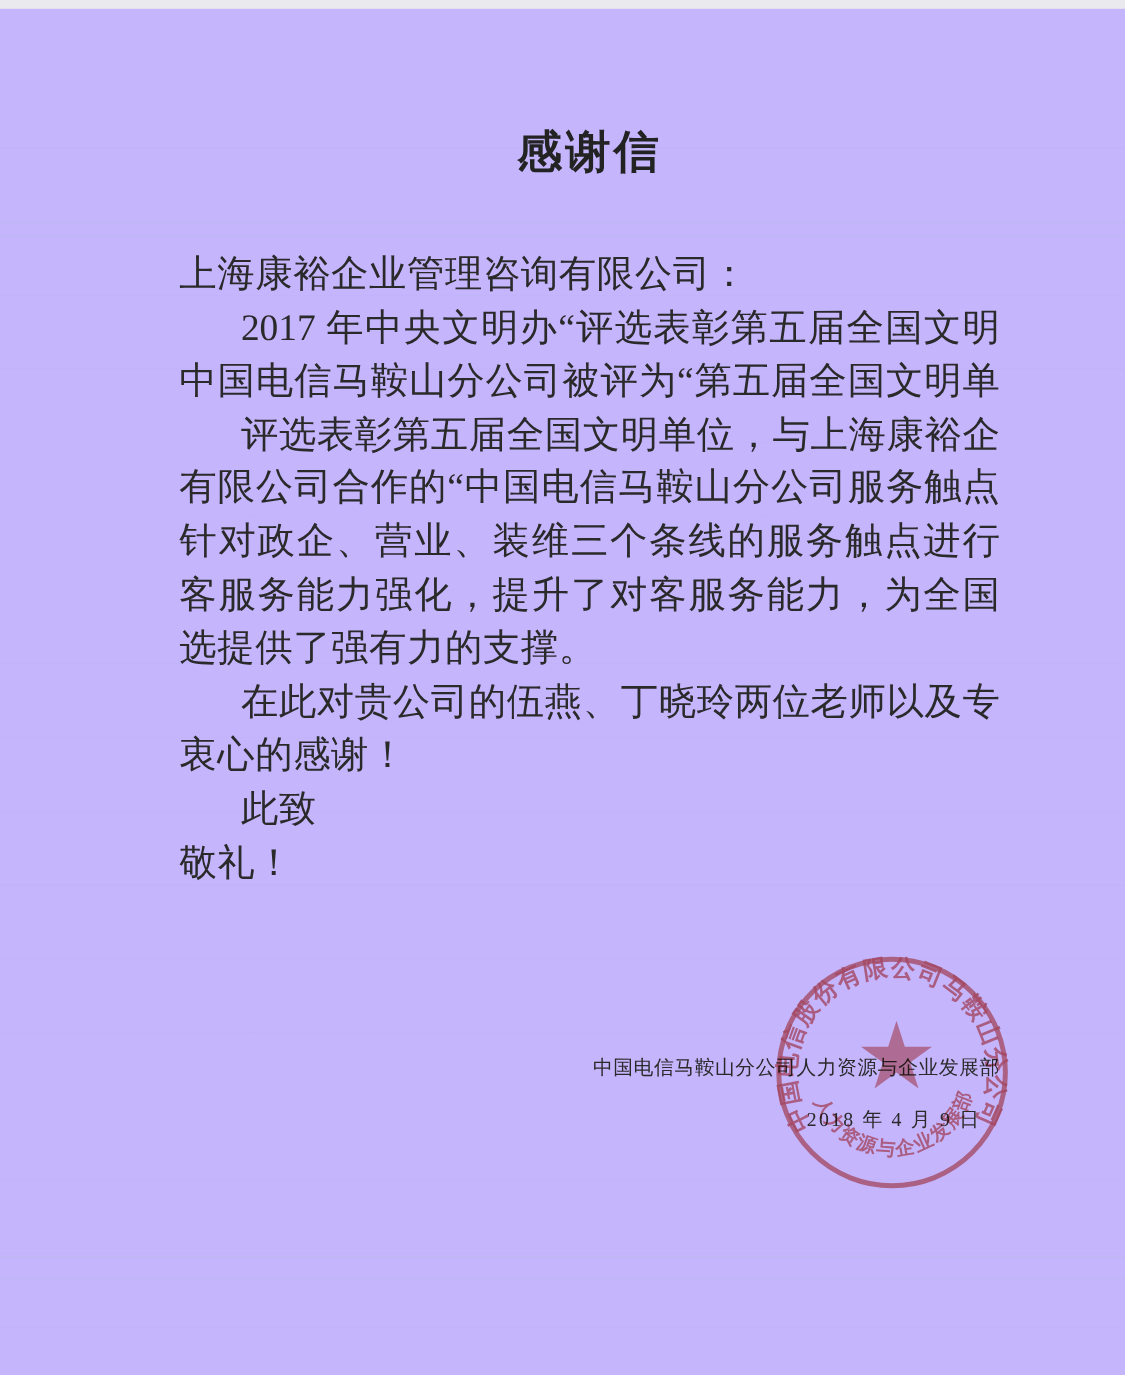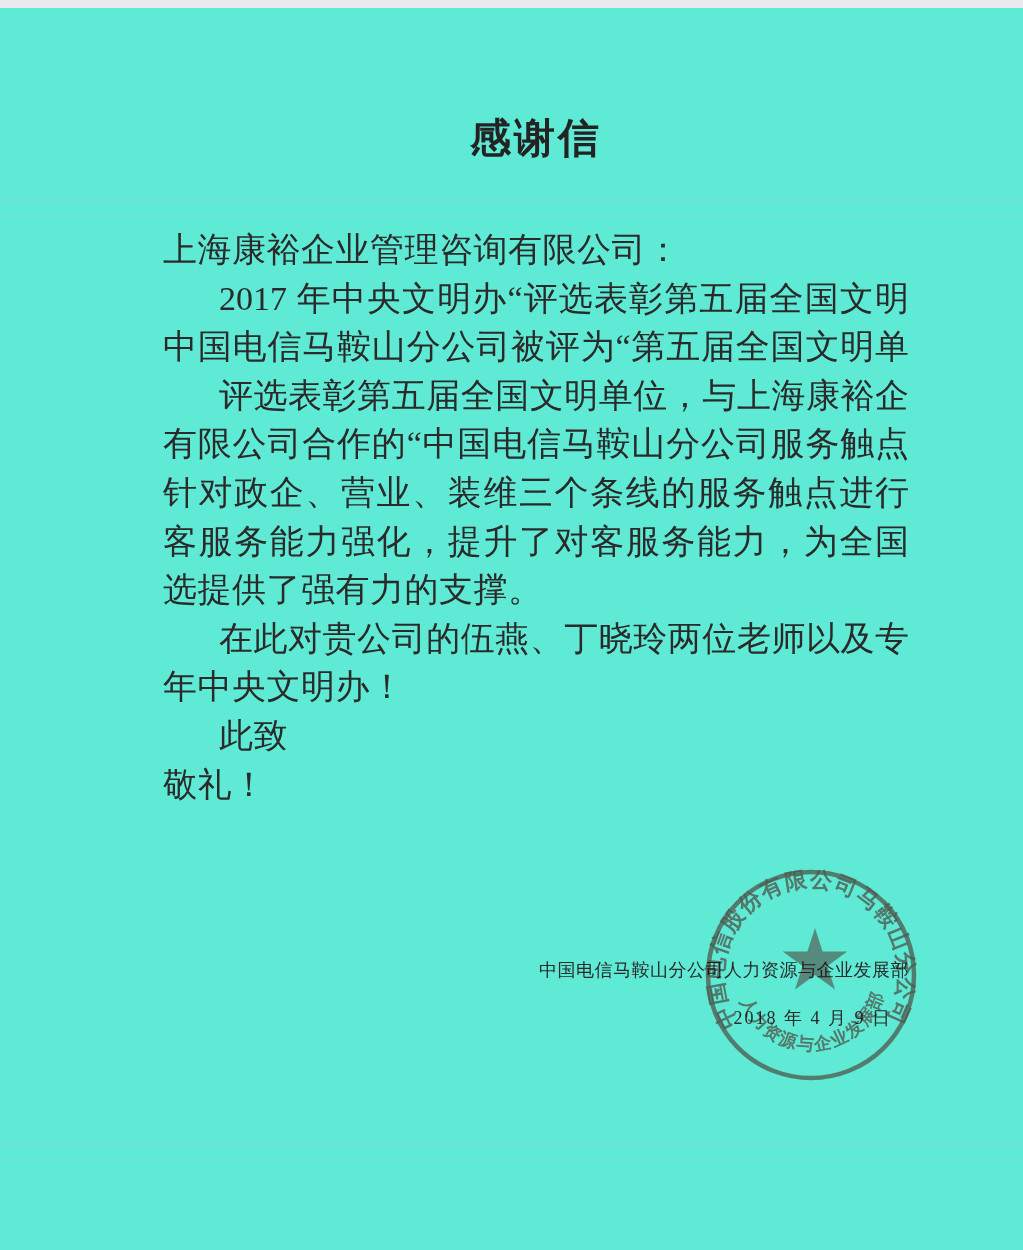--- a/index.html
+++ b/index.html
@@ -1,20 +1,20 @@
 <!DOCTYPE html>
 <html><head>
 <meta charset="utf-8">
 <style>
   html,body{margin:0;padding:0;background:#dfdfe3;}
   .page{
     position:relative;
     width:1023px;height:1250px;
     margin:0 auto;
-    background:#5eead4;
+    background:#c4b5fd;
     font-family:"Liberation Serif","DejaVu Serif",serif;
     color:#2a2a2a;
     overflow:hidden;
   }
   
   .page::before{
     content:"";position:absolute;inset:0;pointer-events:none;
     background:repeating-linear-gradient(180deg,
       rgba(130,135,150,0.028) 0 1px, rgba(0,0,0,0) 1px 67px);
   }
@@ -68,21 +68,21 @@
   <div class="letter-body" id="letter-body">
       <div class="line">上海康裕企业管理咨询有限公司：</div>
       <div class="line indent full">2017 年中央文明办“评选表彰第五届全国文明单位”中，</div>
       <div class="line full">中国电信马鞍山分公司被评为“第五届全国文明单位”。</div>
       <div class="line indent full">评选表彰第五届全国文明单位，与上海康裕企业管理咨询</div>
       <div class="line full">有限公司合作的“中国电信马鞍山分公司服务触点优化项目”</div>
       <div class="line full">针对政企、营业、装维三个条线的服务触点进行标准梳理与对</div>
       <div class="line full">客服务能力强化，提升了对客服务能力，为全国文明单位的评</div>
       <div class="line">选提供了强有力的支撑。</div>
       <div class="line indent full">在此对贵公司的伍燕、丁晓玲两位老师以及专业团队表示</div>
-      <div class="line">年中央文明办！</div>
+      <div class="line">衷心的感谢！</div>
       <div class="line indent">此致</div>
       <div class="line">敬礼！</div>
     </div>
 
   <div class="sign-block">
     <div class="sign-dept">中国电信马鞍山分公司人力资源与企业发展部</div>
     <div class="sign-date">2018 年 4 月 9 日</div>
   </div>
 
   <div class="stamp">

